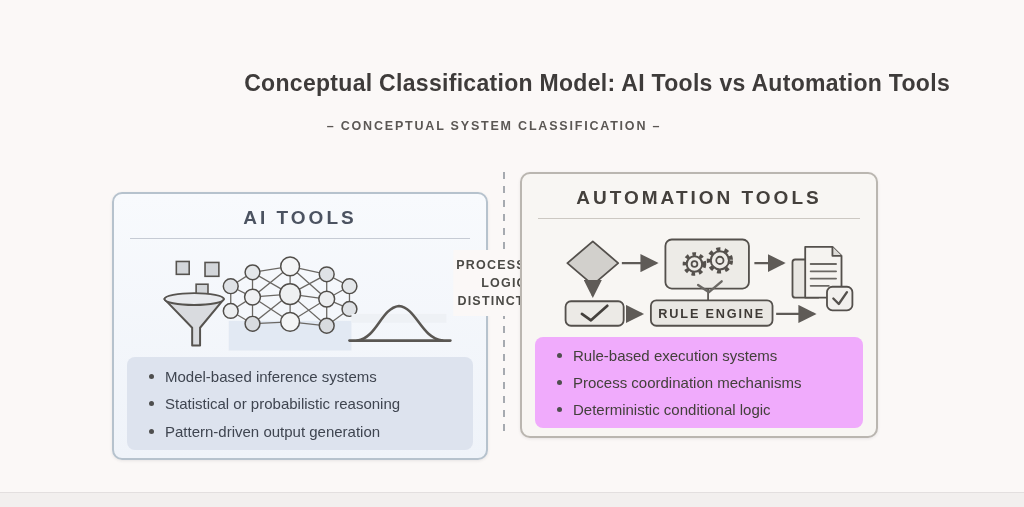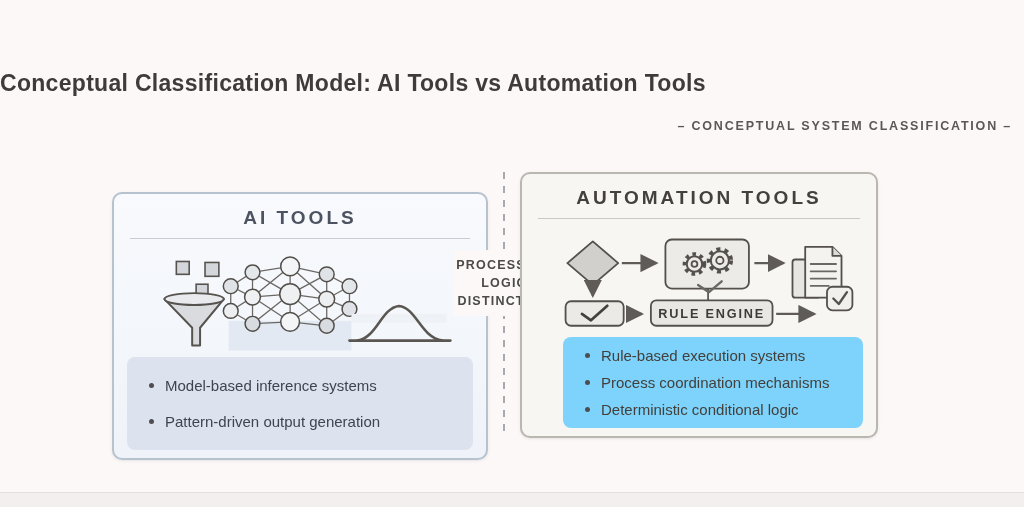--- a/index.html
+++ b/index.html
@@ -1,25 +1,25 @@
 <!DOCTYPE html>
 <html><head>
 <meta charset="utf-8">
 <style>
   html,body { margin:0; padding:0; background:#e8e8e8; }
   .canvas {
     position:relative; width:1024px; height:507px; overflow:hidden;
     background:#fbf8f7; font-family:"Liberation Sans", sans-serif;
   }
   .title {
-    position:absolute; top:70px; left:0; right:74px; text-align:left;
+    position:absolute; top:70px; left:0; right:74px; text-align:right;
     font-size:23px; font-weight:600; color:#3e3b3a; letter-spacing:0.3px;
   }
   .subtitle {
-    position:absolute; top:119px; left:0; right:12px; text-align:right;
+    position:absolute; top:119px; left:0; right:36px; text-align:center;
     font-size:12.5px; font-weight:700; color:#5b5754; letter-spacing:1.8px;
   }
   .panel {
     position:absolute; border-radius:10px; box-sizing:border-box;
     box-shadow:0 1px 3px rgba(60,60,70,0.10);
   }
   .panel-ai {
     left:112px; top:170px; width:376px; height:268px;
     background:linear-gradient(180deg,#f8fafd,#eff3f9);
     border:2px solid #b6c2cd;
@@ -40,21 +40,21 @@
   .panel-auto .panel-divider { border-color:#ccc8c2; }
   .illustration { position:absolute; left:0; width:100%; height:110px; }
   .panel-ai .illustration { top:56px; }
   .panel-auto .illustration { top:55px; }
   .bullets {
     position:absolute; left:13px; right:13px; top:163px; bottom:8px;
     border-radius:8px; display:flex; flex-direction:column;
     justify-content:space-evenly; padding-left:22px; box-sizing:border-box;
   }
   .panel-ai .bullets { background:#dde3ee; }
-  .panel-auto .bullets { background:#7dd3fc;margin-left:28px; }
+  .panel-auto .bullets { background:#f0abfc; }
   .bullet { display:flex; align-items:center; gap:11px; font-size:15px; }
   .panel-ai .bullet { color:#3f4550; }
   .panel-auto .bullet { color:#43403b; }
   .dot { width:5px; height:5px; border-radius:50%; background:#4e4e4e; flex:none; }
   .divider-line {
     position:absolute; left:503px; top:172px; width:2px; height:266px;
     background:repeating-linear-gradient(180deg,#a6aab0 0 7px, transparent 7px 14px);
   }
   .divider-label {
     position:absolute; left:504px; top:250px; transform:translateX(-50%);
@@ -149,20 +149,24 @@
       </g>
     </svg>
 
     <div class="bullets">
       <div class="bullet">
         <span class="dot"></span>
         <span>Model-based inference systems</span>
       </div>
       <div class="bullet">
         <span class="dot"></span>
+        <span>Statistical or probabilistic reasoning</span>
+      </div>
+      <div class="bullet">
+        <span class="dot"></span>
         <span>Pattern-driven output generation</span>
       </div>
     </div>
   </div>
 
   <div class="divider-line"></div>
   <div class="divider-label">
     <div>PROCESSING</div>
     <div>LOGIC</div>
     <div>DISTINCTION</div>

